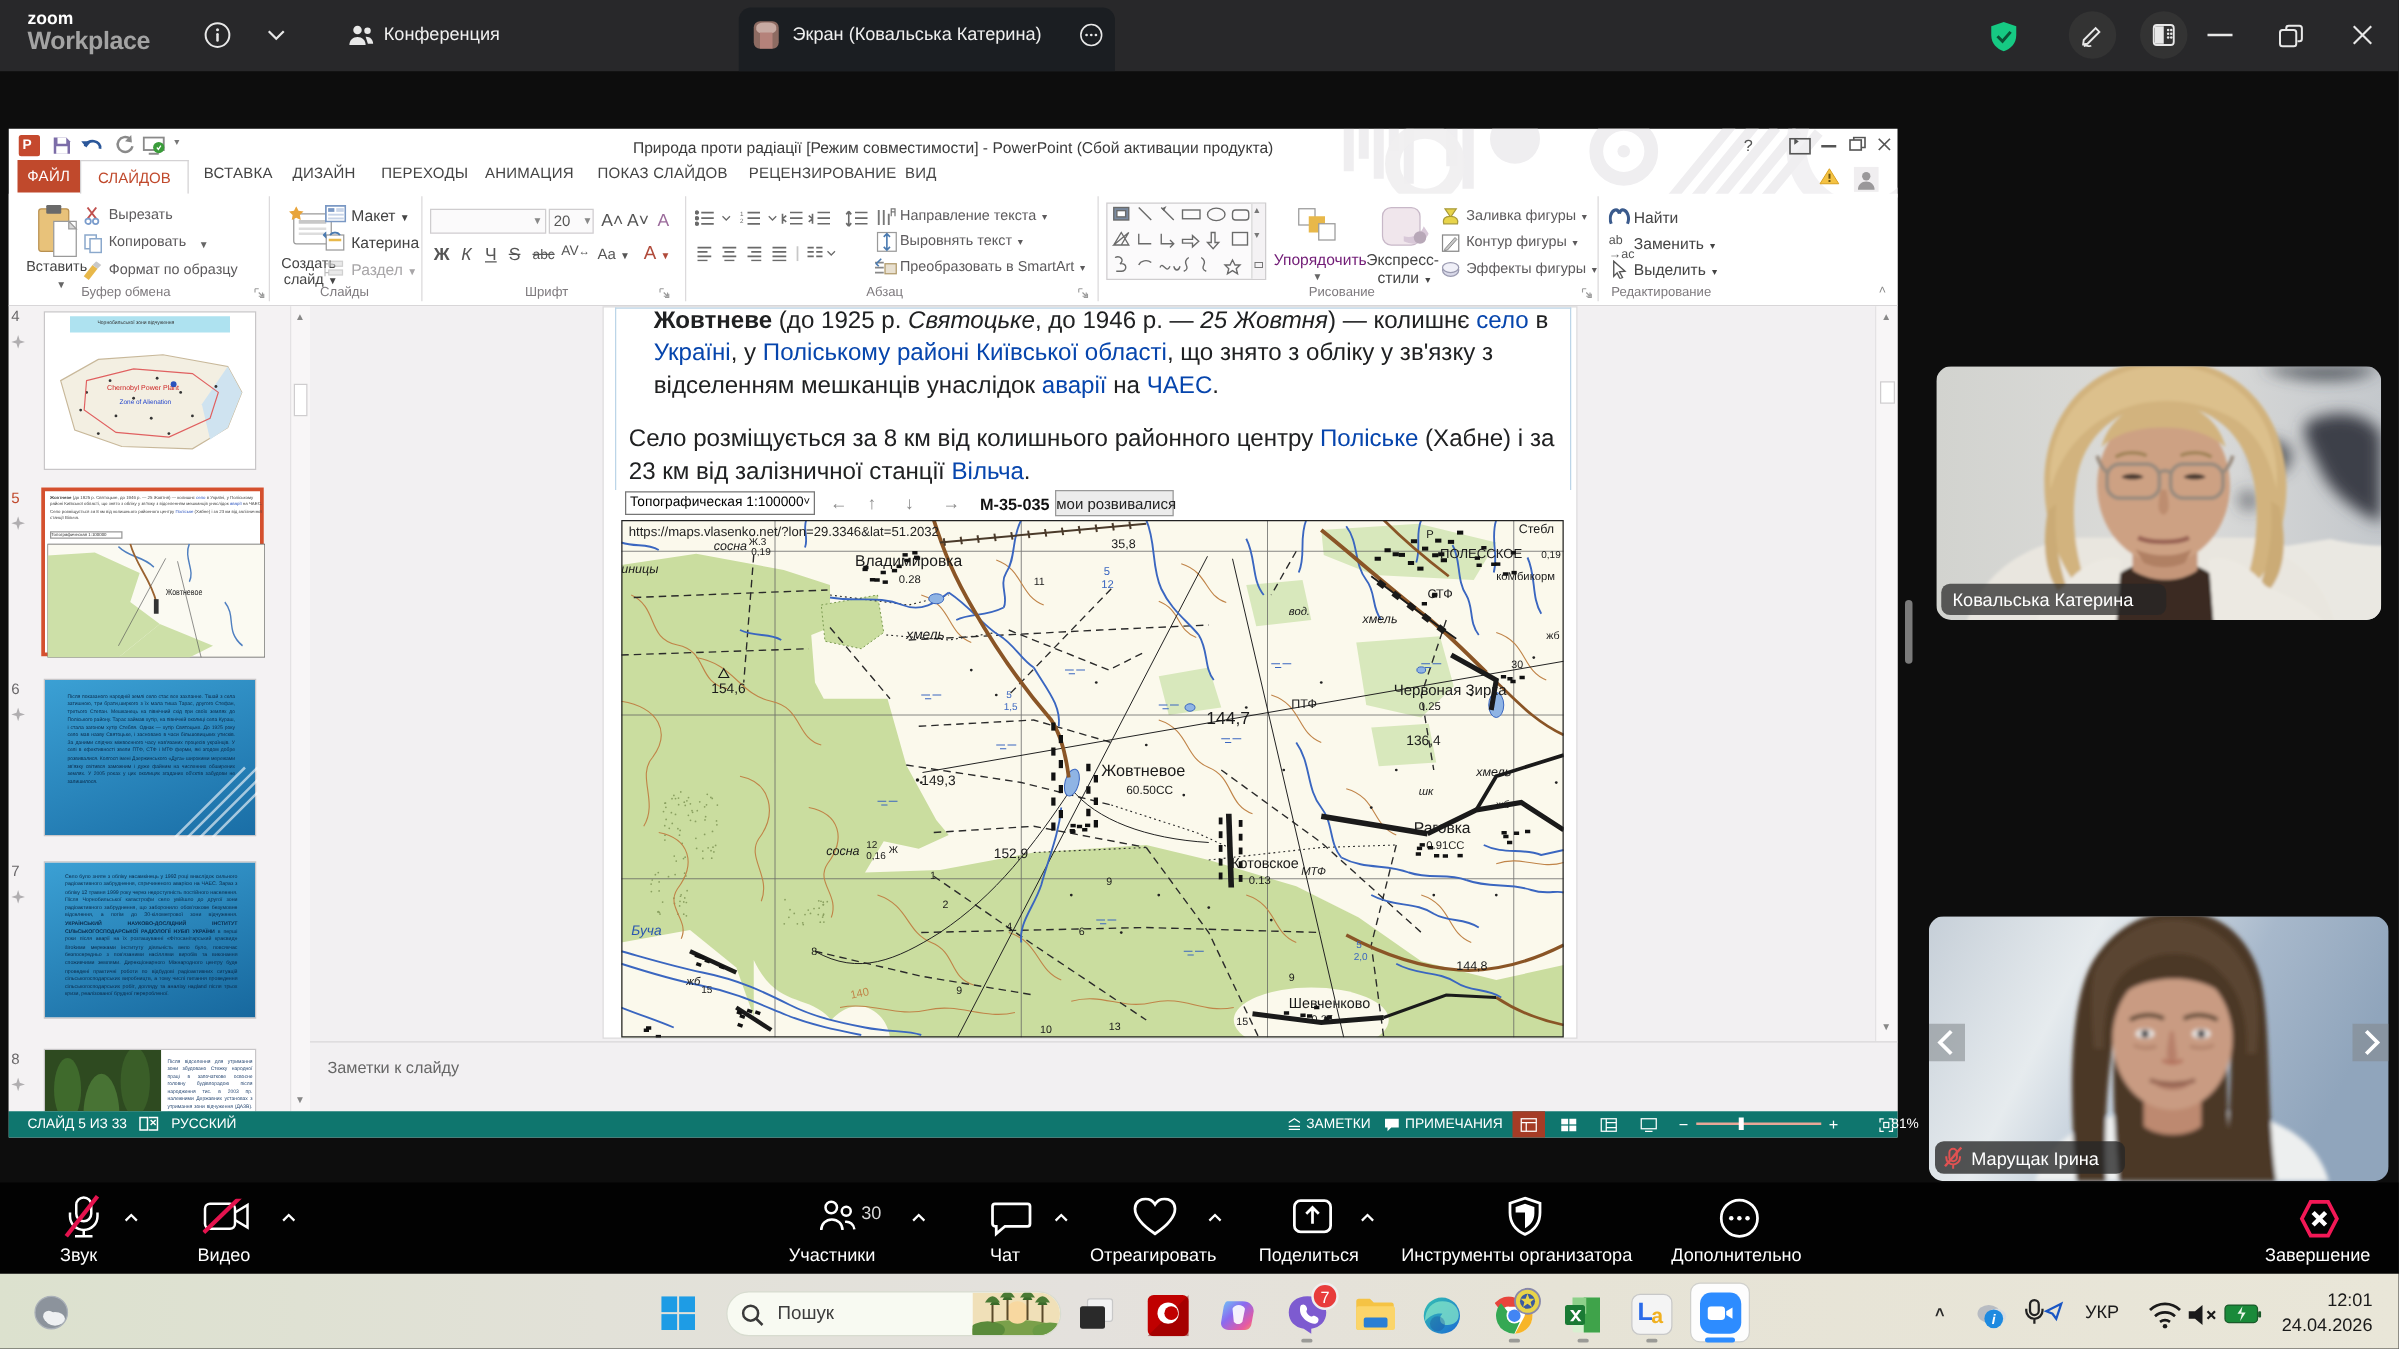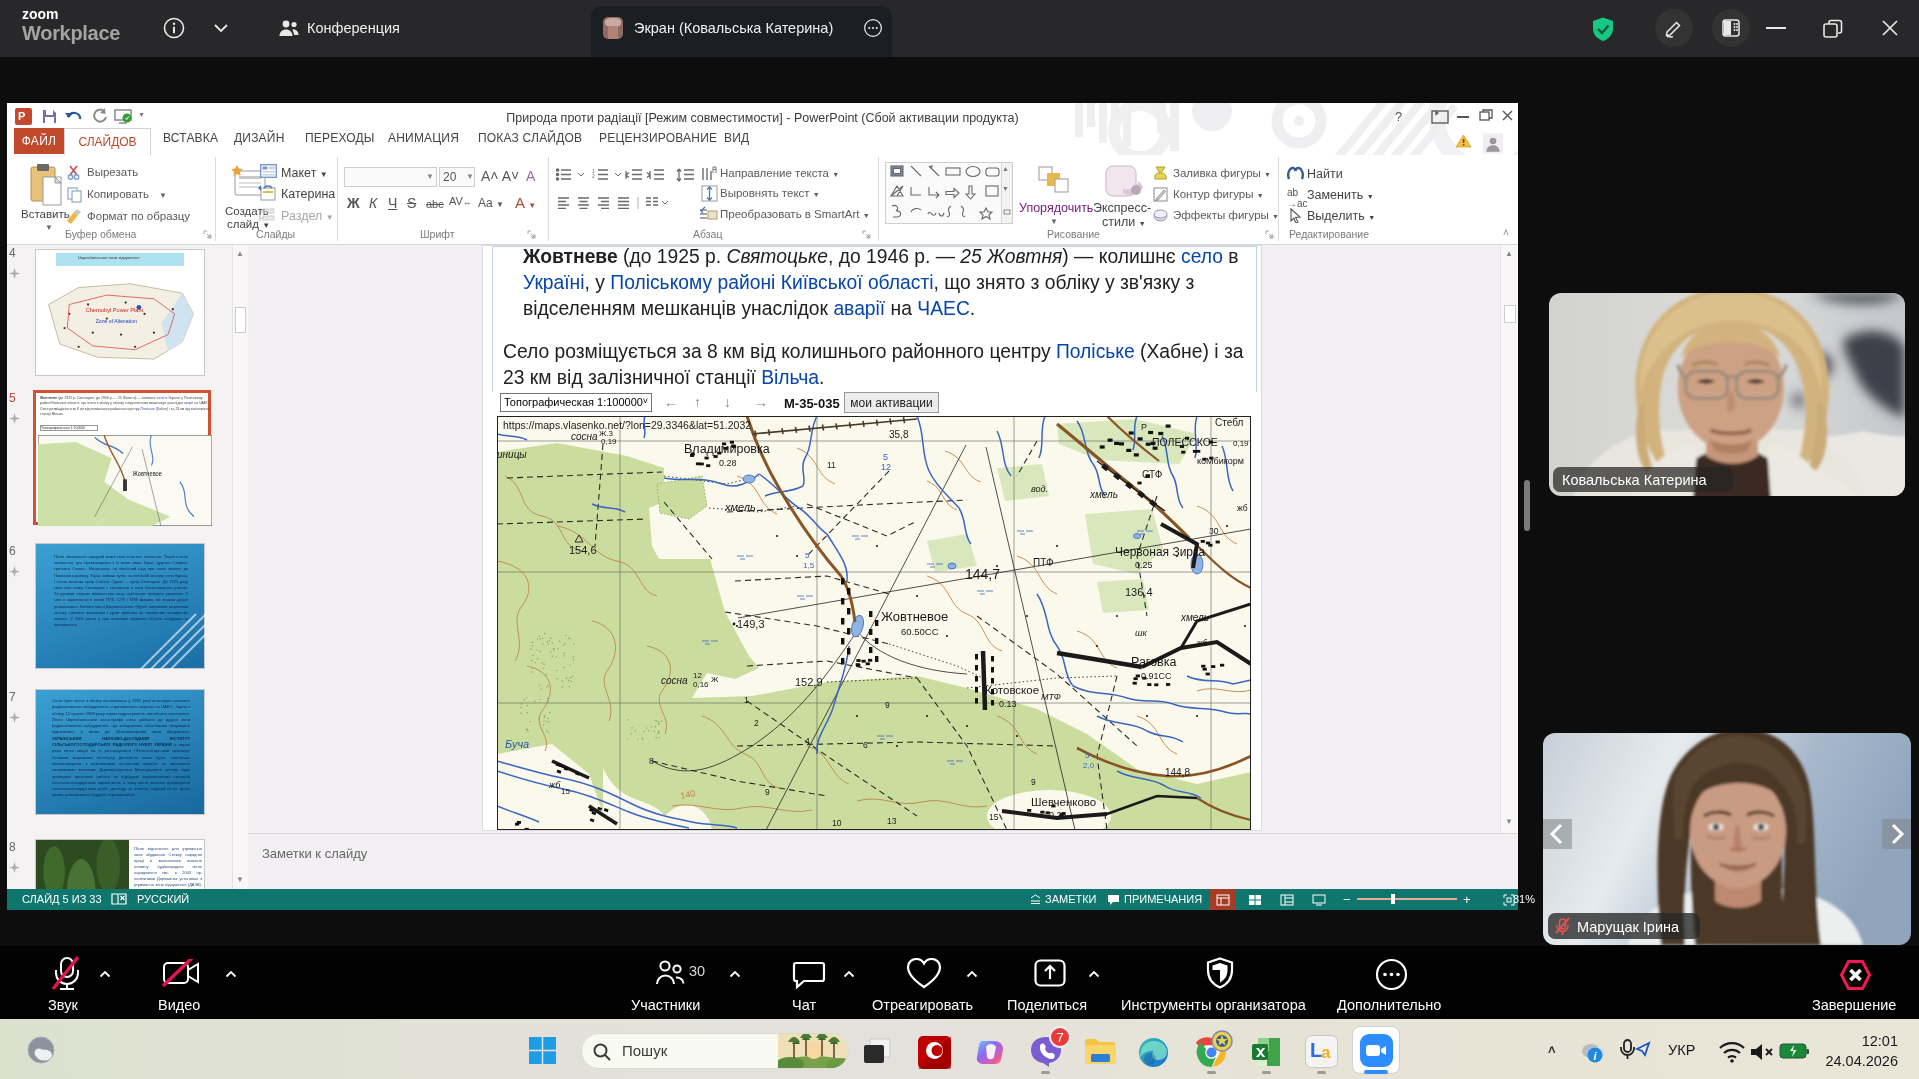--- a/index.html
+++ b/index.html
@@ -533,21 +533,21 @@
           Село розміщується за 8 км від колишнього районного центру <a>Поліське</a> (Хабне) і за<br>
           23 км від залізничної станції <a>Вільча</a>.
         </div>
 
         <div class="abs" style="left:17px;top:147px;width:152px;height:19px;background:#fff;border:1px solid #767676;font-size:11px;color:#000;padding:2px 3px;white-space:nowrap;">Топографическая 1:100000<span style="position:absolute;right:3px;font-size:9px;">˅</span></div>
         <div class="abs" style="left:181px;top:148px;color:#8a8a8a;font-size:14px;font-weight:bold;">←</div>
         <div class="abs" style="left:211px;top:148px;color:#8a8a8a;font-size:14px;font-weight:bold;">↑</div>
         <div class="abs" style="left:241px;top:148px;color:#8a8a8a;font-size:14px;font-weight:bold;">↓</div>
         <div class="abs" style="left:271px;top:148px;color:#8a8a8a;font-size:14px;font-weight:bold;">→</div>
         <div class="abs" style="left:301px;top:150px;font-size:13px;font-weight:bold;color:#111;white-space:nowrap;">М-35-035</div>
-        <div class="abs" style="left:361px;top:146px;width:95px;height:21px;background:#ececec;border:1px solid #999;font-size:12px;color:#222;text-align:center;padding-top:3px;white-space:nowrap;">мои активации</div>
+        <div class="abs" style="left:361px;top:146px;width:95px;height:21px;background:#ececec;border:1px solid #999;font-size:12px;color:#222;text-align:center;padding-top:3px;white-space:nowrap;">мои розвивалися</div>
 
         <svg class="abs" style="left:14px;top:170px;width:754px;height:414px" viewBox="0 0 754 414" id="mapsvg">
           <rect x="0" y="0" width="754" height="414" fill="#fbf9ec"></rect>
 <path d="M0,36 L60,27 L130,40 L167,52 L167,86 L152,92 L155,130 L162,143 L213,143 L228,196 L252,240 L262,252 L238,263 L210,257 L195,282 L255,280 L330,266 L420,260 L470,272 L540,293 L590,318 L640,353 L700,368 L754,356 L754,414 L0,414 Z" fill="#cadd9f"></path>
 <path d="M160,68 L205,60 L210,90 L192,103 L163,97 Z" fill="#cadd9f" stroke="#7a9a50" stroke-width="0.8" stroke-dasharray="1.5,2"></path>
 <path d="M0,338 L55,328 L92,358 L112,414 L0,414 Z" fill="#fbf9ec"></path>
 <path d="M106,352 C125,392 150,378 168,400 C188,378 212,392 215,414 L106,414 Z" fill="#fbf9ec"></path>
 <ellipse cx="552" cy="400" rx="62" ry="26" fill="#fbf9ec"></ellipse>
 <path d="M560,8 L638,3 L700,18 L682,48 L602,44 L562,28 Z" fill="#d8e8bc"></path>
 <path d="M588,98 L655,93 L666,133 L640,158 L596,148 Z" fill="#d8e8bc"></path>

